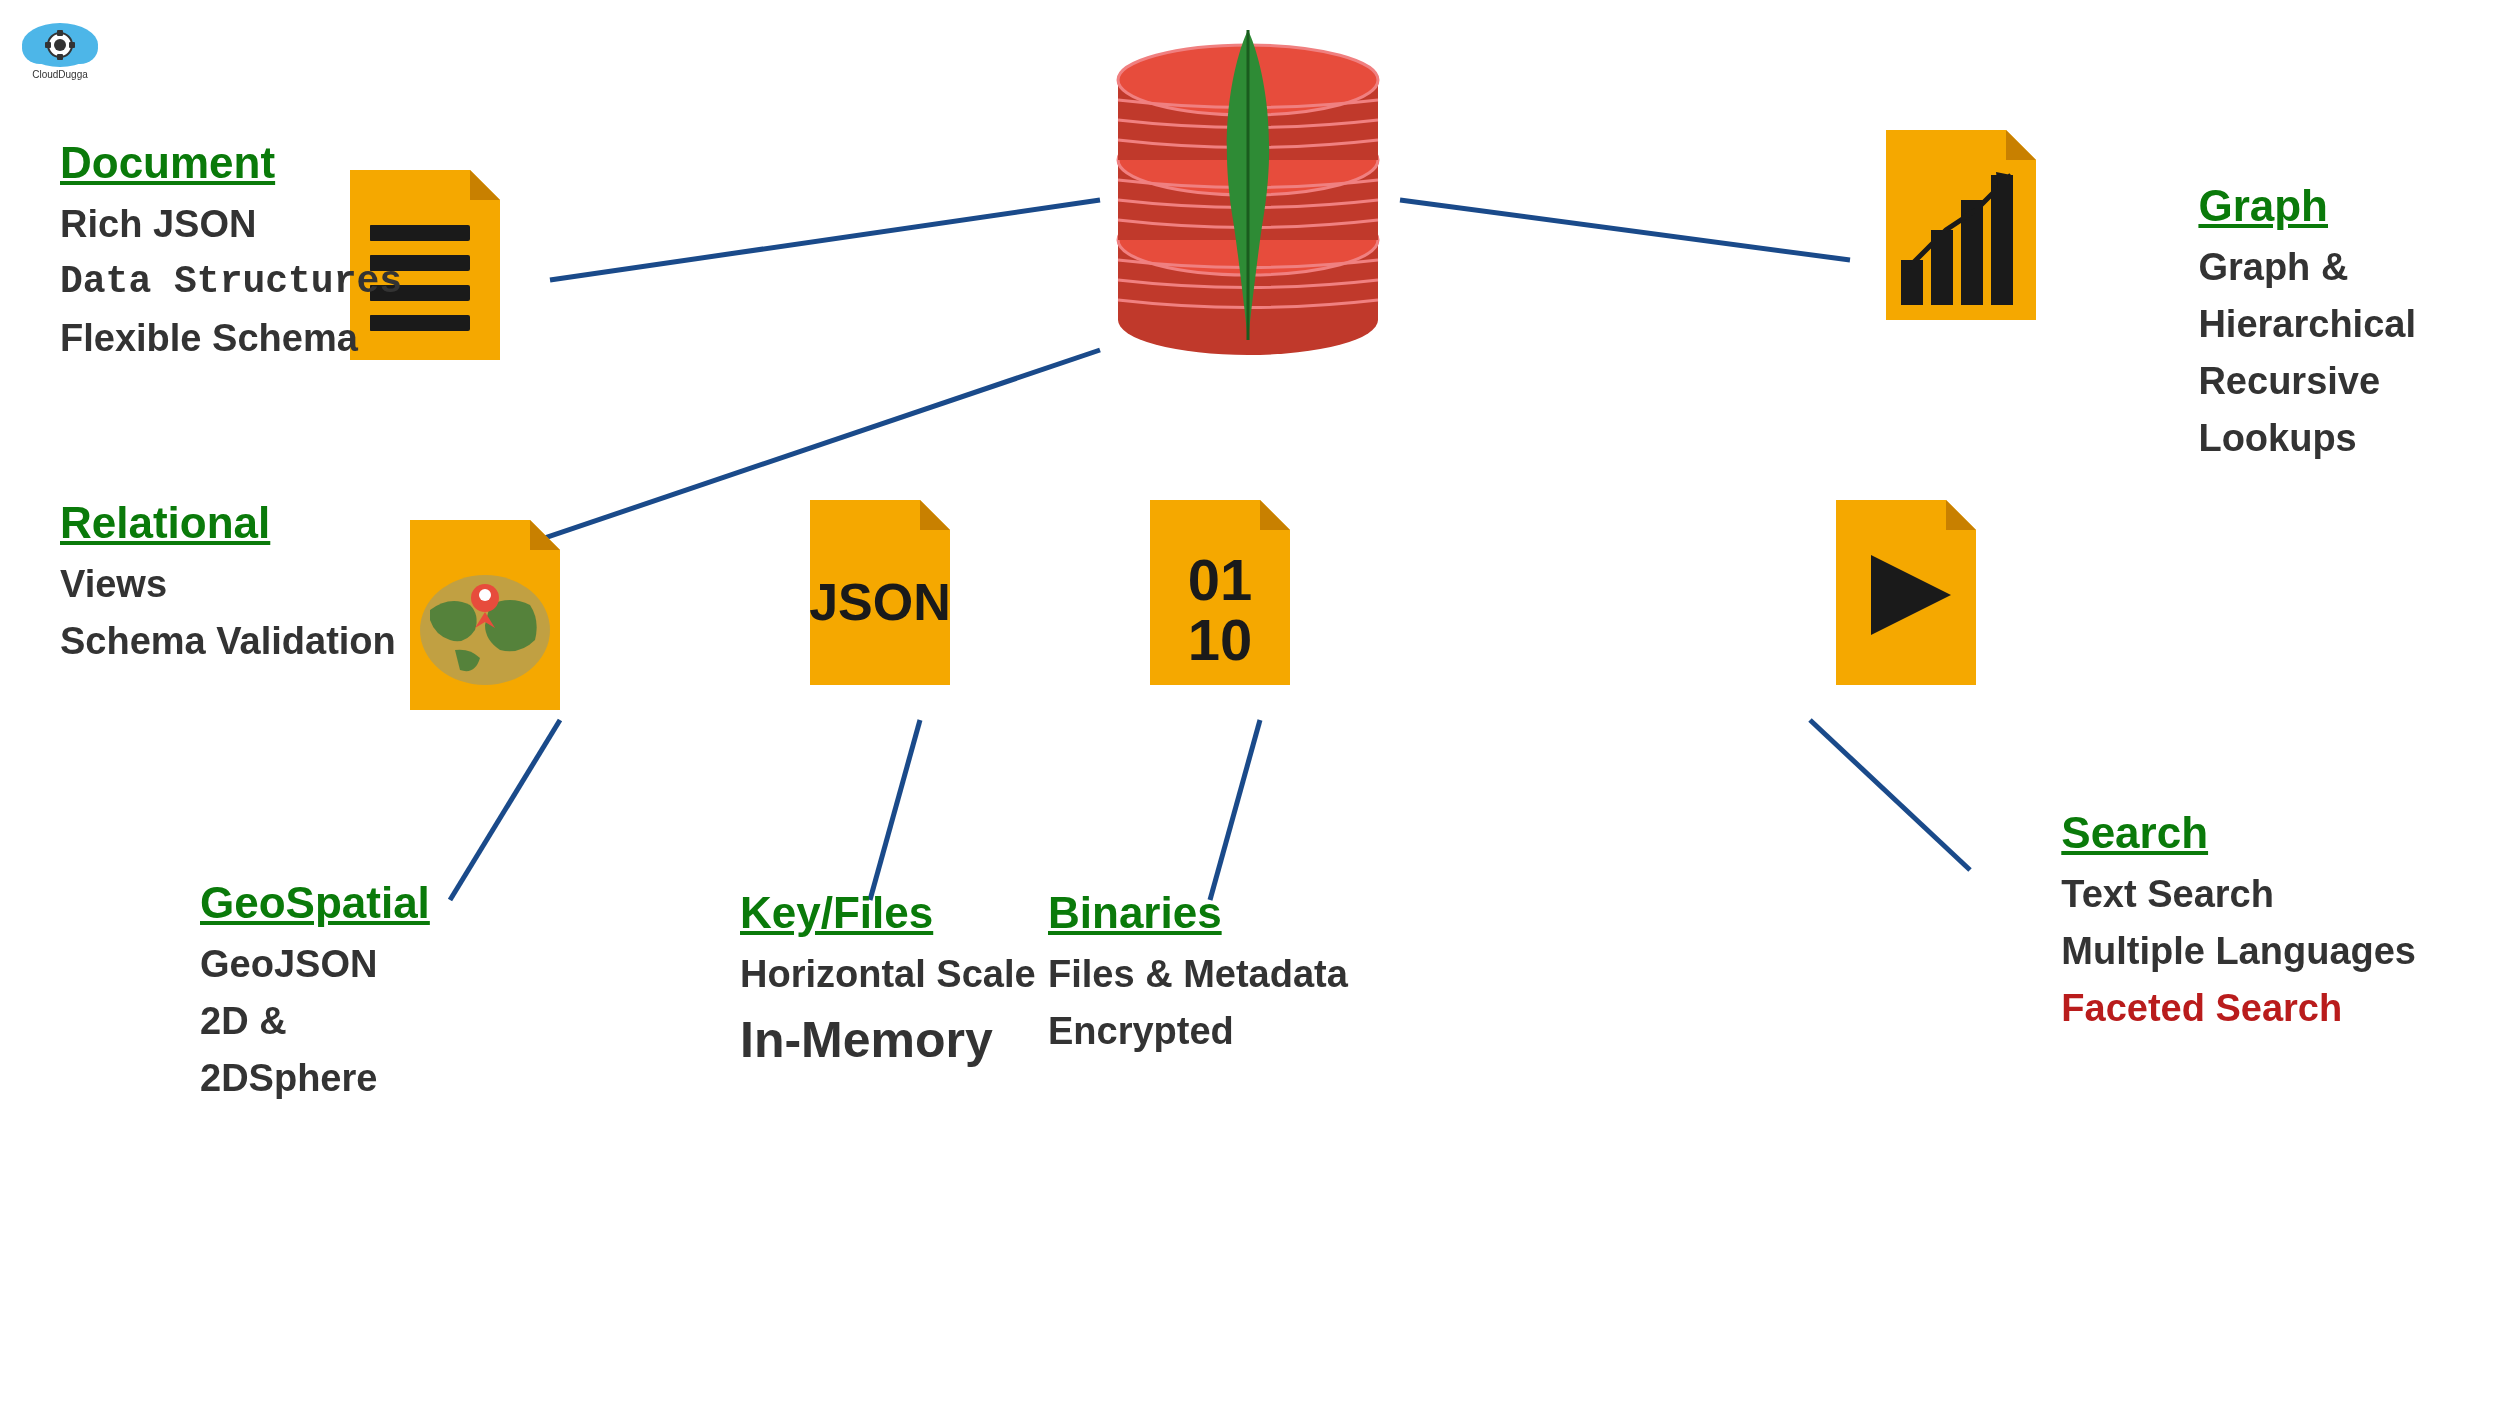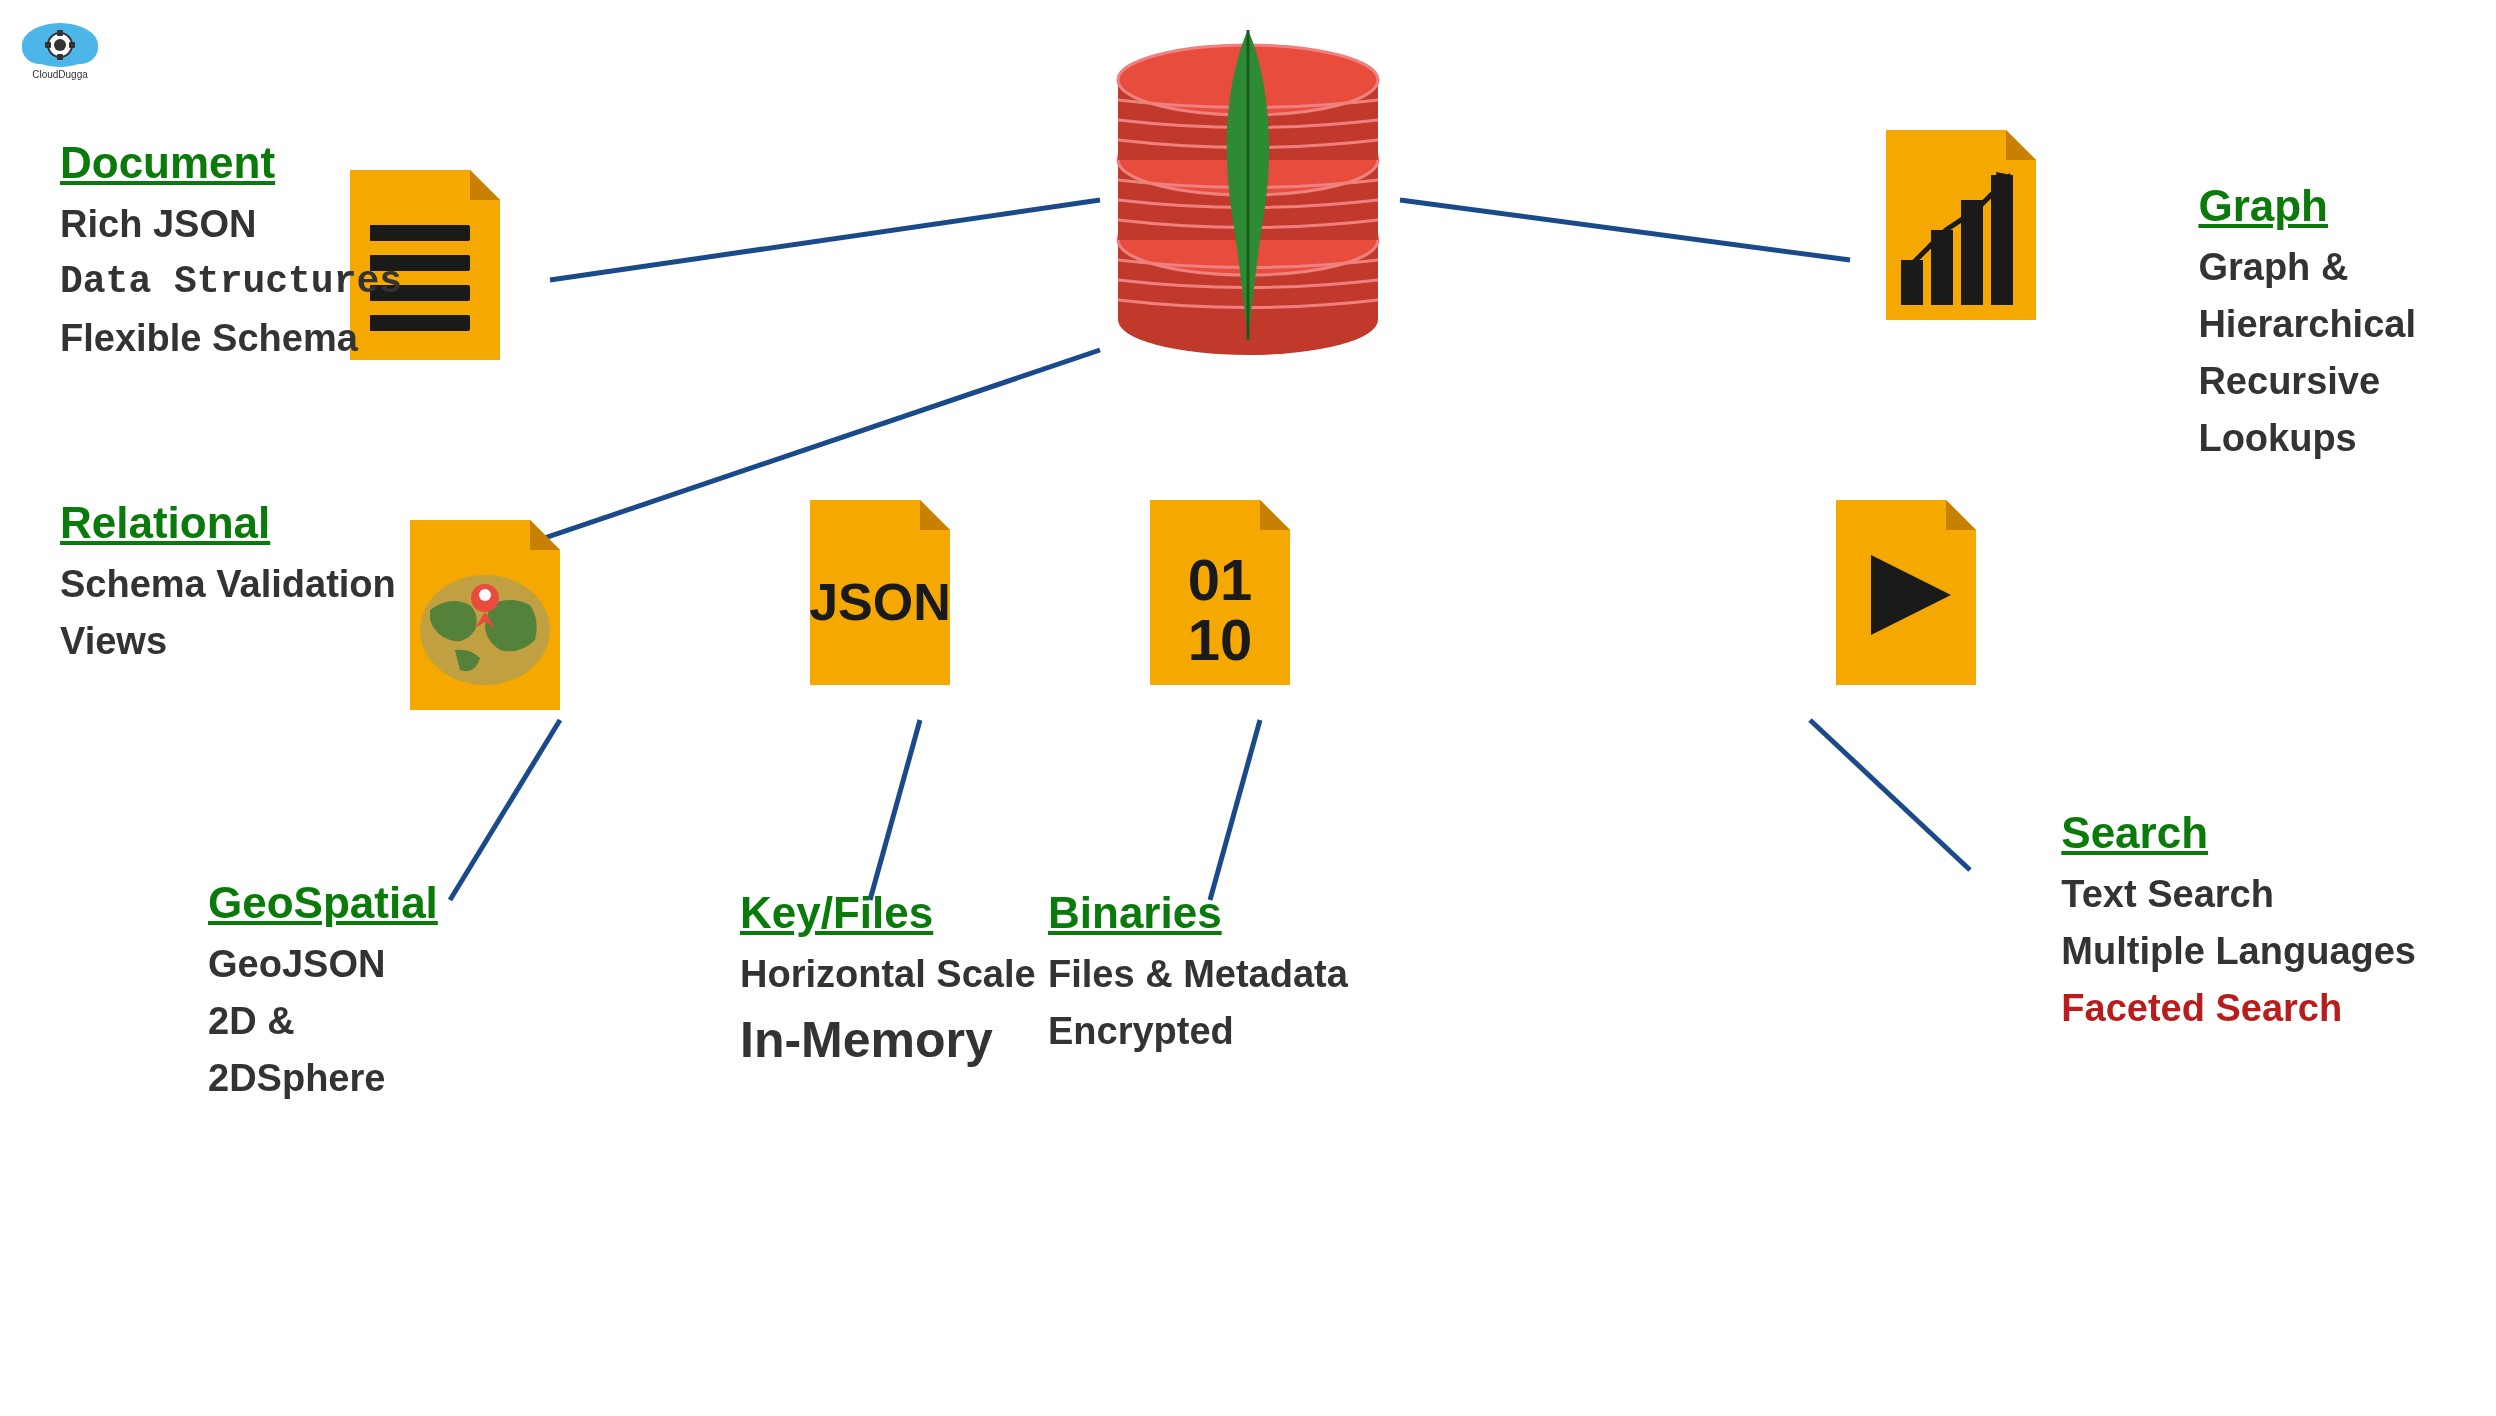--- a/index.html
+++ b/index.html
@@ -67,21 +67,20 @@
       position: absolute;
       top: 490px;
       left: 60px;
     }
 
     
     .geospatial-label {
       position: absolute;
       top: 870px;
       left: 200px;
-      margin-left: 8px;
     }
 
     
     .keyvalue-label {
       position: absolute;
       top: 880px;
       left: 740px;
     }
 
     
@@ -265,22 +264,22 @@
 <div class="graph-label label-area" style="text-align:left;margin-top:23px;">
   <span class="label-title">Graph</span>
   <span style="display:block; font-size:38px; font-weight:bold; color:#333;">Graph &amp;</span>
   <span style="display:block; font-size:38px; font-weight:bold; color:#333;">Hierarchical</span>
   <span style="display:block; font-size:38px; font-weight:bold; color:#333;">Recursive</span>
   <span style="display:block; font-size:38px; font-weight:bold; color:#333;">Lookups</span>
 </div>
 
 <div class="relational-label label-area">
   <span class="label-title">Relational</span>
+  <span style="display:block; font-size:38px; font-weight:bold; color:#333;">Views</span>
   <span style="display:block; font-size:38px; font-weight:bold; color:#333;">Schema Validation</span>
-  <span style="display:block; font-size:38px; font-weight:bold; color:#333;">Views</span>
 </div>
 
 <div class="geospatial-label label-area">
   <span class="label-title">GeoSpatial</span>
   <span style="display:block; font-size:38px; font-weight:bold; color:#333;">GeoJSON</span>
   <span style="display:block; font-size:38px; font-weight:bold; color:#333;">2D &amp;</span>
   <span style="display:block; font-size:38px; font-weight:bold; color:#333;">2DSphere</span>
 </div>
 
 <div class="keyvalue-label label-area">

